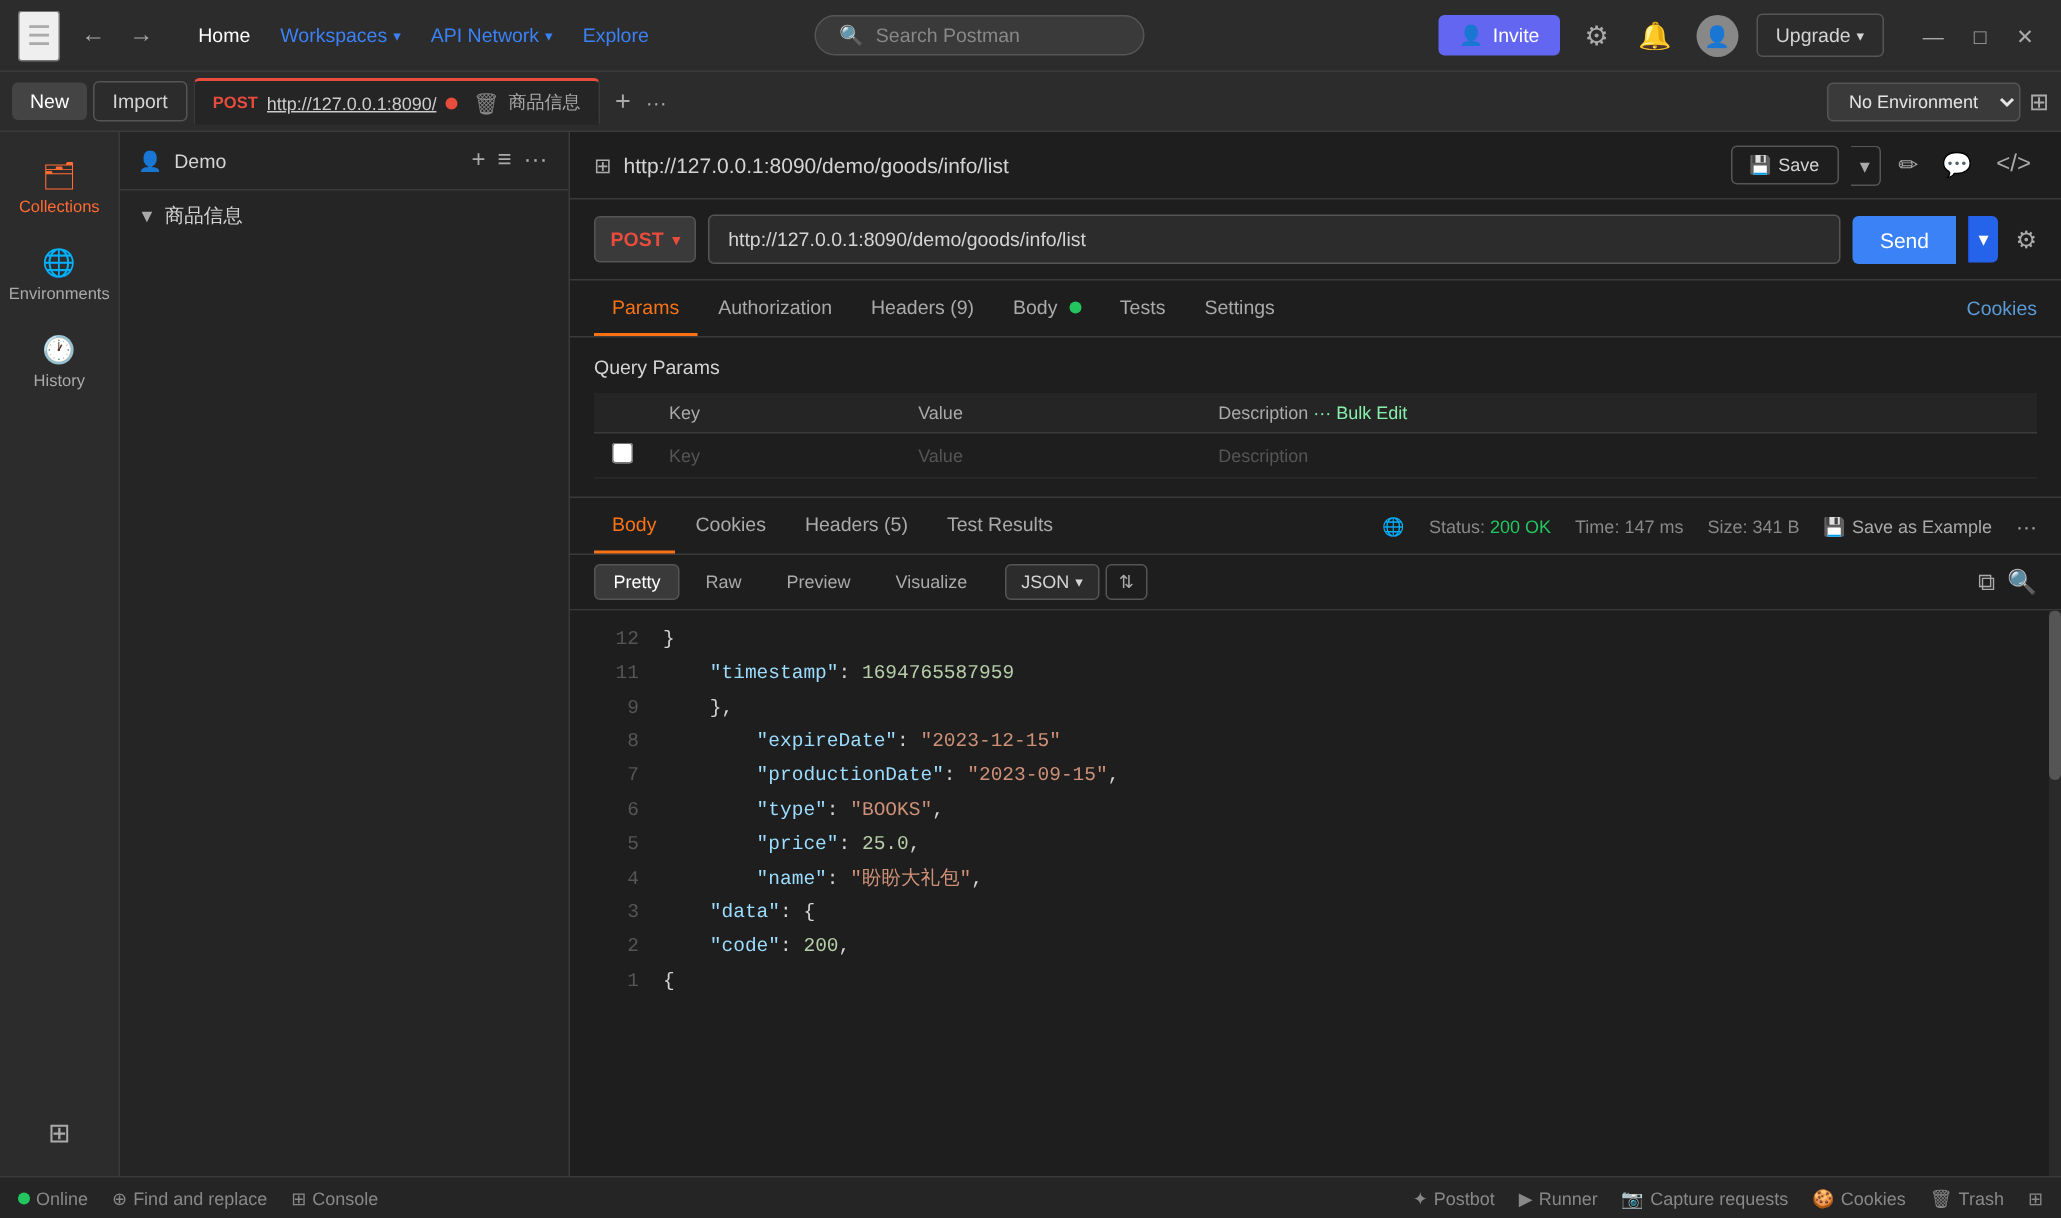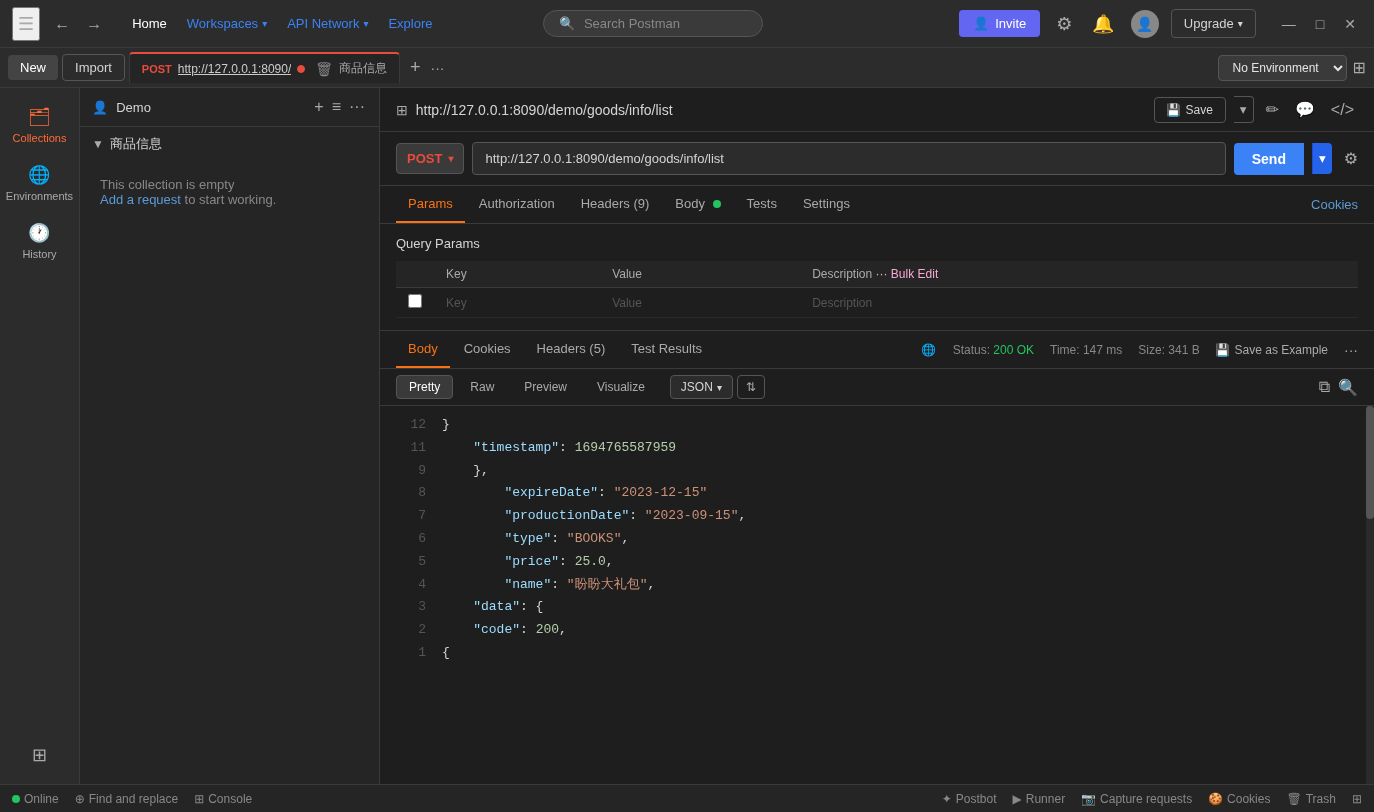--- a/index.html
+++ b/index.html
@@ -69,36 +69,36 @@
     .grid-icon { color: #aaa; font-size: 14px; }
     .request-title { color: #d4d4d4; font-size: 14px; flex: 1; }
     .save-btn { background: none; border: 1px solid #555; border-radius: 4px; color: #d4d4d4; padding: 5px 12px; font-size: 12px; cursor: pointer; display: flex; align-items: center; gap: 4px; }
     .save-dropdown { background: none; border: 1px solid #555; border-left: none; border-radius: 0 4px 4px 0; color: #aaa; padding: 5px 6px; cursor: pointer; }
     .req-icon-btn { background: none; border: none; color: #aaa; font-size: 16px; cursor: pointer; padding: 4px; }
 
     
     .url-bar { display: flex; align-items: center; padding: 10px 16px; gap: 8px; border-bottom: 1px solid #3a3a3a; flex-shrink: 0; }
     .method-select { background: #3a3a3a; border: 1px solid #555; border-radius: 4px; color: #e74c3c; padding: 7px 10px; font-size: 13px; font-weight: bold; cursor: pointer; display: flex; align-items: center; gap: 6px; }
     .url-input { flex: 1; background: #2c2c2c; border: 1px solid #555; border-radius: 4px; color: #d4d4d4; padding: 8px 12px; font-size: 13px; outline: none; }
-    .send-btn { background: #3b82f6; color: #fff; border: none; border-radius: 4px 0 0 4px; padding: 8px 18px; font-size: 14px; font-weight: 700; cursor: pointer; }
+    .send-btn { background: #3b82f6; color: #fff; border: none; border-radius: 4px 0 0 4px; padding: 8px 18px; font-size: 14px; font-weight: 400; cursor: pointer; }
     .send-dropdown { background: #2563eb; border: none; border-radius: 0 4px 4px 0; color: #fff; padding: 8px 6px; cursor: pointer; border-left: 1px solid #1d4ed8; }
 
     
     .req-tabs { display: flex; align-items: center; padding: 0 16px; border-bottom: 1px solid #3a3a3a; flex-shrink: 0; gap: 2px; }
     .req-tab { background: none; border: none; color: #aaa; padding: 10px 12px; font-size: 13px; cursor: pointer; border-bottom: 2px solid transparent; }
     .req-tab.active { color: #f97316; border-bottom: 2px solid #f97316; }
     .req-tab-right { margin-left: auto; color: #5b9bd5; font-size: 13px; cursor: pointer; background: none; border: none; }
 
     
     .query-params { padding: 12px 16px; flex-shrink: 0; }
     .query-params-title { color: #d4d4d4; font-size: 13px; font-weight: 500; margin-bottom: 10px; }
     .params-table { width: 100%; border-collapse: collapse; }
     .params-table th { text-align: left; color: #aaa; font-size: 12px; font-weight: 500; padding: 6px 12px; border-bottom: 1px solid #3a3a3a; background: #252526; }
     .params-table td { padding: 6px 12px; border-bottom: 1px solid #2a2a2a; color: #888; font-size: 12px; }
-    .params-table .bulk-edit { color: #f9a8d4; cursor: pointer; }
+    .params-table .bulk-edit { color: #86efac; cursor: pointer; }
     .checkbox-col { width: 30px; }
     .checkbox { width: 14px; height: 14px; accent-color: #5b9bd5; }
 
     
     .response-area { flex: 1; display: flex; flex-direction: column; border-top: 1px solid #3a3a3a; overflow: hidden; }
     .response-tabs { display: flex; align-items: center; padding: 0 16px; border-bottom: 1px solid #3a3a3a; flex-shrink: 0; gap: 2px; }
     .resp-tab { background: none; border: none; color: #aaa; padding: 10px 12px; font-size: 13px; cursor: pointer; border-bottom: 2px solid transparent; }
     .resp-tab.active { color: #f97316; border-bottom: 2px solid #f97316; }
     .resp-status { margin-left: auto; display: flex; align-items: center; gap: 16px; color: #888; font-size: 12px; }
     .status-ok { color: #22c55e; }
@@ -230,25 +230,20 @@
       </div>
       <div class="panel-actions">
         <button class="panel-action-btn">+</button>
         <button class="panel-action-btn">≡</button>
         <button class="panel-action-btn">···</button>
       </div>
     </div>
     <div class="collection-header">
       <button class="collection-toggle">▼</button>
       <span class="collection-name">商品信息</span>
-    </div>
-    <div class="collection-empty">
-      <span>This collection is empty</span><br>
-      <a href="#">Add a request</a>
-      <span> to start working.</span>
     </div>
   </div>
 
   <div class="request-area">
 
     <div class="request-titlebar">
       <span class="grid-icon">⊞</span>
       <span class="request-title">http://127.0.0.1:8090/demo/goods/info/list</span>
       <button class="save-btn">
         <span>💾</span>

